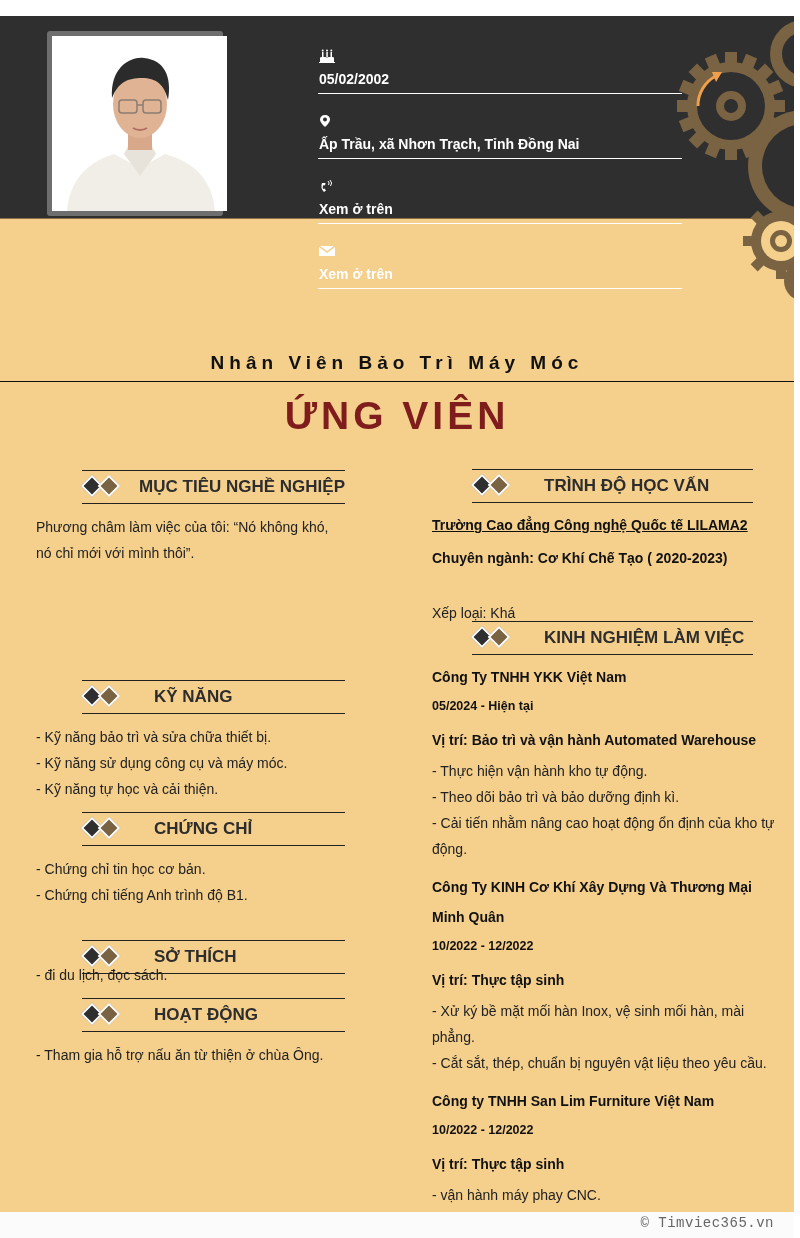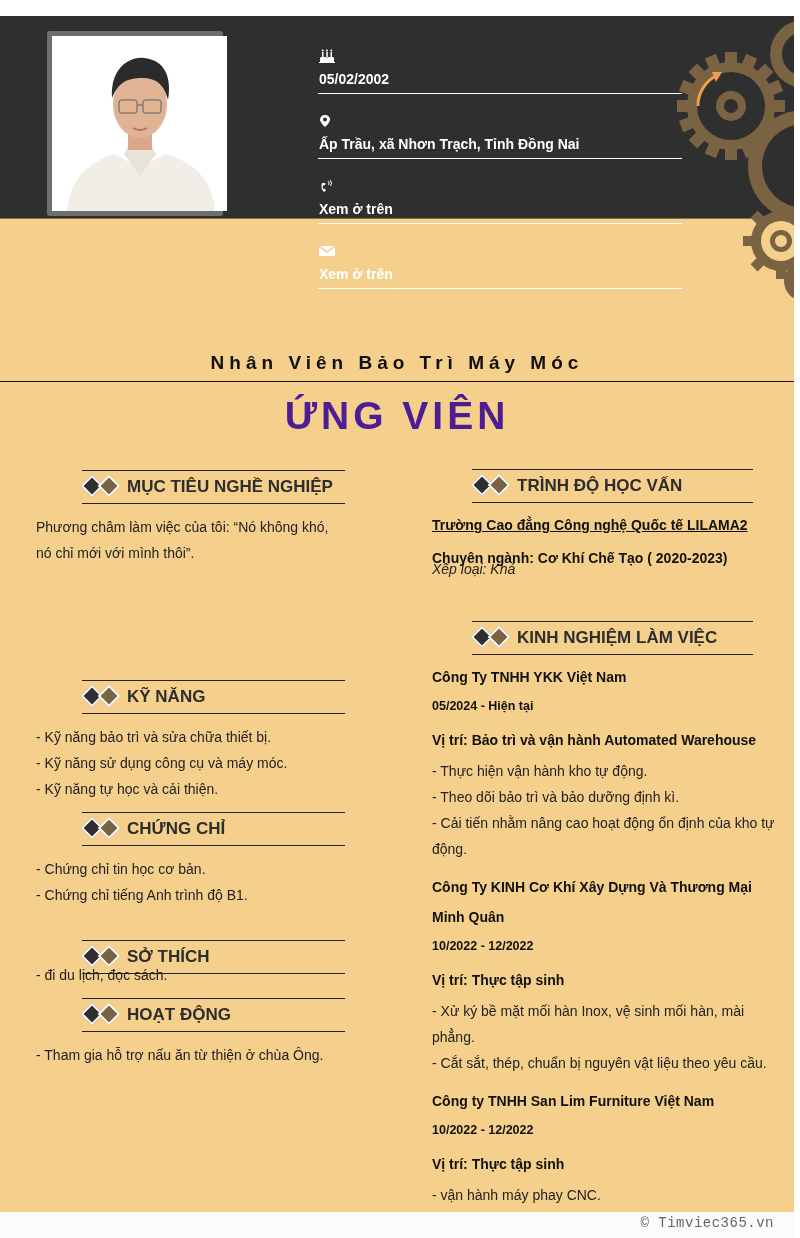--- a/index.html
+++ b/index.html
@@ -14,23 +14,23 @@
   .gears { position: absolute; right: 0; top: 0; width: 140px; height: 290px; }
 
   .contact { position: absolute; left: 318px; width: 364px; }
   .contact .ic { display: block; height: 16px; color: #fff; font-size: 13px; padding-left: 1px; }
   .contact .val { display: block; font-size: 14px; font-weight: bold; color: #fff; margin-top: 6px; padding-left: 1px; line-height: 16px; }
   .contact .rule { height: 1px; background: #fff; margin-top: 6px; }
   .c1 { top: 33px; } .c2 { top: 98px; } .c3 { top: 163px; } .c4 { top: 228px; }
 
   .job-title { position: absolute; left: 0; width: 794px; top: 336px; text-align: center; font-size: 19px; font-weight: bold; letter-spacing: 5px; color: #111; }
   .title-rule { position: absolute; left: 0; top: 365px; width: 794px; height: 1px; background: #111; }
-  .name { position: absolute; left: 0; width: 794px; top: 378px; text-align: center; font-size: 39px; font-weight: bold; letter-spacing: 4px; color: #4c1d95; }
-
-  .sec-head { position: absolute; height: 34px; border-top: 1px solid #222; border-bottom: 1px solid #222; display: flex; align-items: center; }
+  .name { position: absolute; left: 0; width: 794px; top: 378px; text-align: center; font-size: 39px; font-weight: bold; letter-spacing: 4px; color: #7f1d1d; }
+
+  .sec-head { position: absolute; height: 34px; border-top: 1px solid #222; border-bottom: 1px solid #222; display: flex; align-items: center; gap: 27px; }
   .sec-head .dia { width: 42px; height: 26px; position: relative; margin-left: -1px; }
   .sec-head .d1, .sec-head .d2 { position: absolute; top: 4px; width: 16px; height: 16px; transform: rotate(45deg); border: 2px solid #fff; }
   .sec-head .d1 { left: 3px; background: #2f2f2f; }
   .sec-head .d2 { left: 20px; background: #7a6342; }
   .sec-head .lbl { margin-left: 4px; font-size: 17px; font-weight: bold; color: #2d2d2d; white-space: nowrap; }
 
   .left-head { left: 82px; width: 263px; }
   .right-head { left: 472px; width: 281px; }
 
   .txt { position: absolute; font-size: 14px; line-height: 26px; color: #222; }
@@ -227,21 +227,21 @@
 
   <div class="sec-head right-head" style="top:453px;">
     <div class="dia">
         <div class="d1"></div>
         <div class="d2"></div>
       </div>
     <span class="lbl">TRÌNH ĐỘ HỌC VẤN</span>
   </div>
   <div class="txt right-col b u" style="top:496px;">Trường Cao đẳng Công nghệ Quốc tế LILAMA2</div>
   <div class="txt right-col b" style="top:529px;">Chuyên ngành: Cơ Khí Chế Tạo ( 2020-2023)</div>
-  <div class="txt right-col" style="top:540px;font-style:italic;">Xếp loại: Khá</div>
+  <div class="txt right-col" style="top:584px;">Xếp loại: Khá</div>
 
   <div class="sec-head right-head" style="top:605px;">
     <div class="dia">
         <div class="d1"></div>
         <div class="d2"></div>
       </div>
     <span class="lbl">KINH NGHIỆM LÀM VIỆC</span>
   </div>
 
   <div class="txt right-col b" style="top:648px;">Công Ty TNHH YKK Việt Nam</div>

